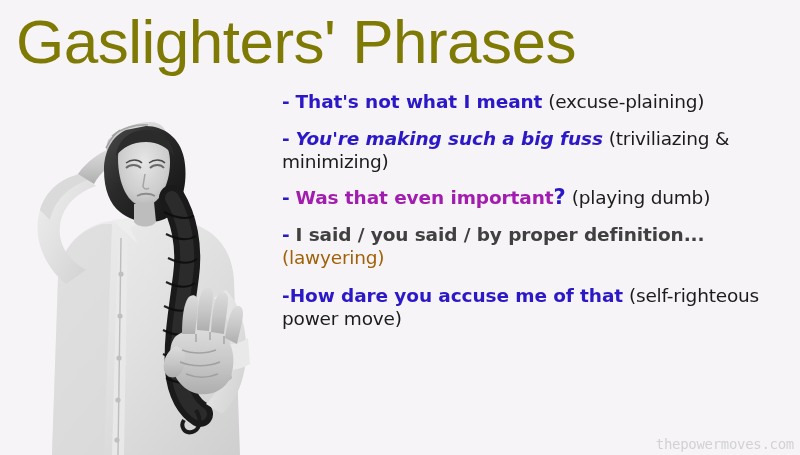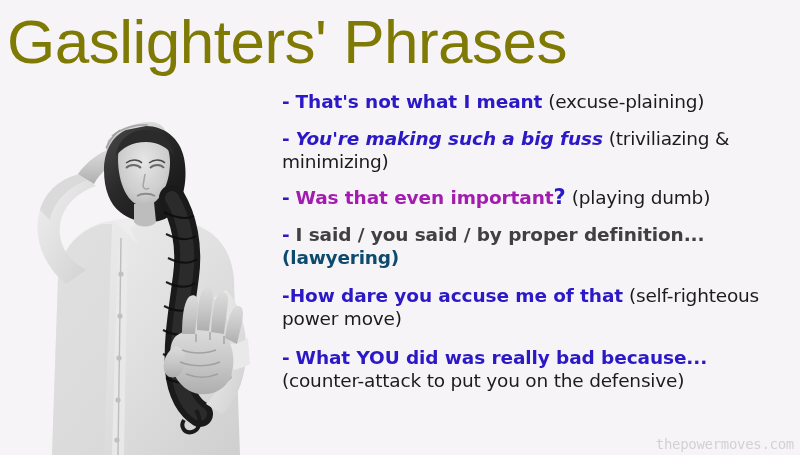--- a/index.html
+++ b/index.html
@@ -13,21 +13,21 @@
   #canvas {
     position:relative;
     width:800px; height:455px;
     background:#f7f4f8;
     overflow:hidden;
   }
 
   
   #title {
     position:absolute;
-    left:7px; top:6px;
+    left:16px; top:6px;
     width:770px;
     font-family:"Liberation Sans", sans-serif;
     font-size:62px;
     line-height:72px;
     font-weight:400;
     letter-spacing:-0.5px;
     color:#7e7a04;
     white-space:nowrap;
   }
 
@@ -246,31 +246,26 @@
 
     <div class="phrase-block" id="block-2">
       <span class="dash" style="color: rgb(43, 24, 198);">-</span>
       <span class="said" style="color: #a21caf;">Was that even important</span><span class="qmark" style="color: rgb(43, 24, 198);">?</span>
       <span class="gloss" style="color: rgb(28, 28, 28);">(playing dumb)</span>
     </div>
 
     <div class="phrase-block" id="block-3">
       <span class="dash" style="color: rgb(43, 24, 198);">-</span>
       <span class="said" style="color: #404040;">I said / you said / by proper definition...</span>
-      <span class="gloss" style="color: #0c4a6e; font-weight: bold;">(lawyering)</span>
+      <span class="gloss" style="color: #a16207;">(lawyering)</span>
     </div>
 
     <div class="phrase-block" id="block-4">
       <span class="dash" style="color: rgb(43, 24, 198);">-</span><span class="said" style="color: rgb(43, 24, 198);">How dare you accuse me of that</span>
       <span class="gloss" style="color: rgb(28, 28, 28);">(self-righteous power move)</span>
     </div>
 
-    <div class="phrase-block" id="block-5">
-      <span class="dash" style="color: rgb(43, 24, 198);">-</span>
-      <span class="said" style="color: rgb(43, 24, 198);">What YOU did was really bad because...</span>
-      <span class="gloss" style="color: rgb(28, 28, 28);">(counter-attack to put you on the defensive)</span>
-    </div>
 
   </div>
 
   <div id="watermark">thepowermoves.com</div>
 
 </div>
 
 </body></html>

